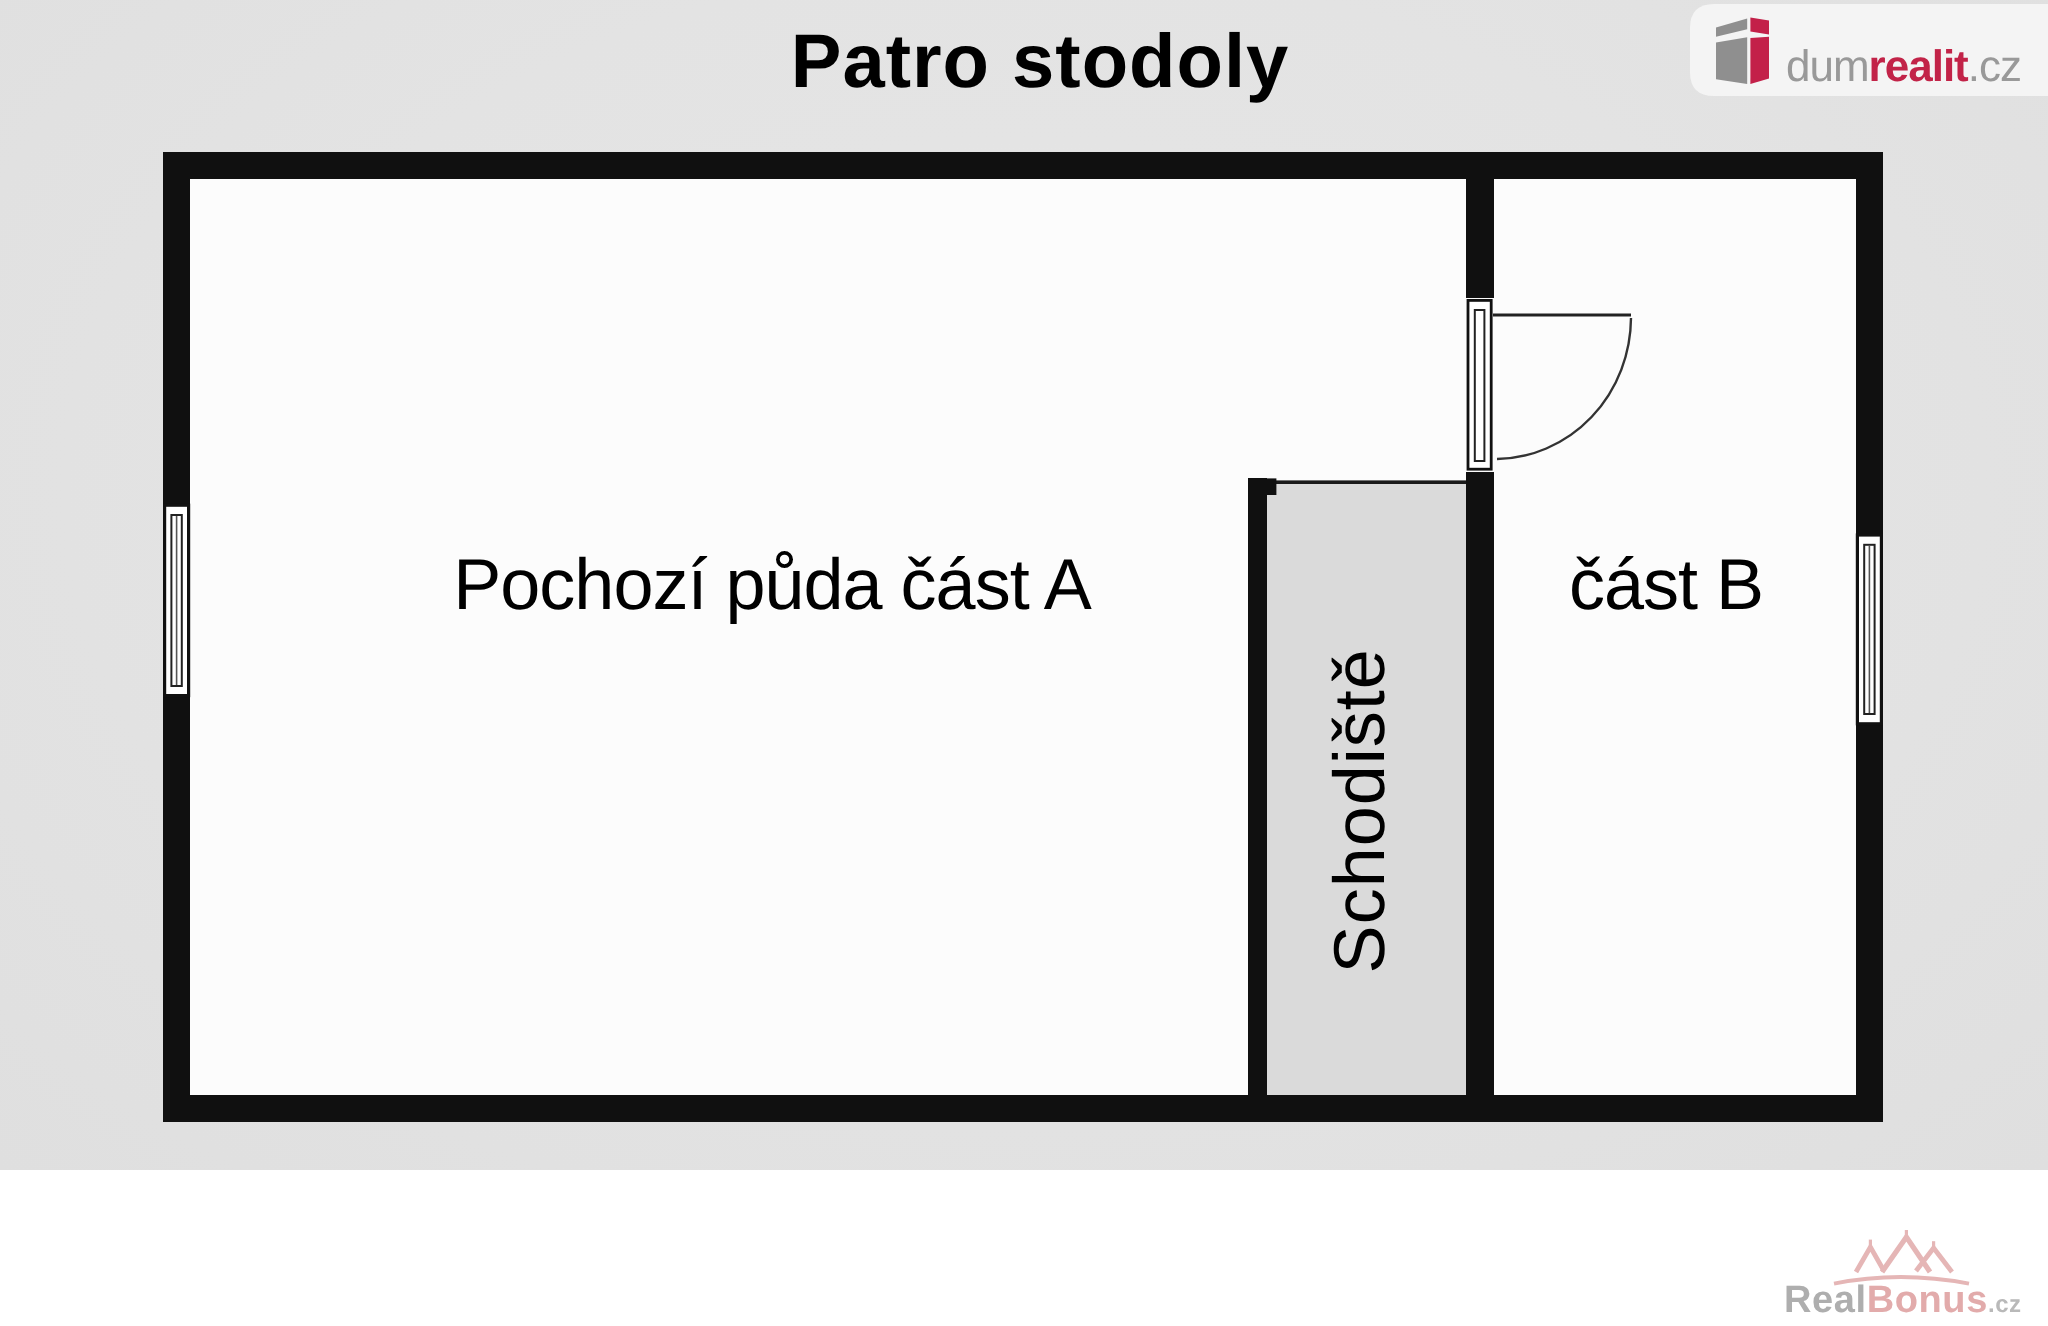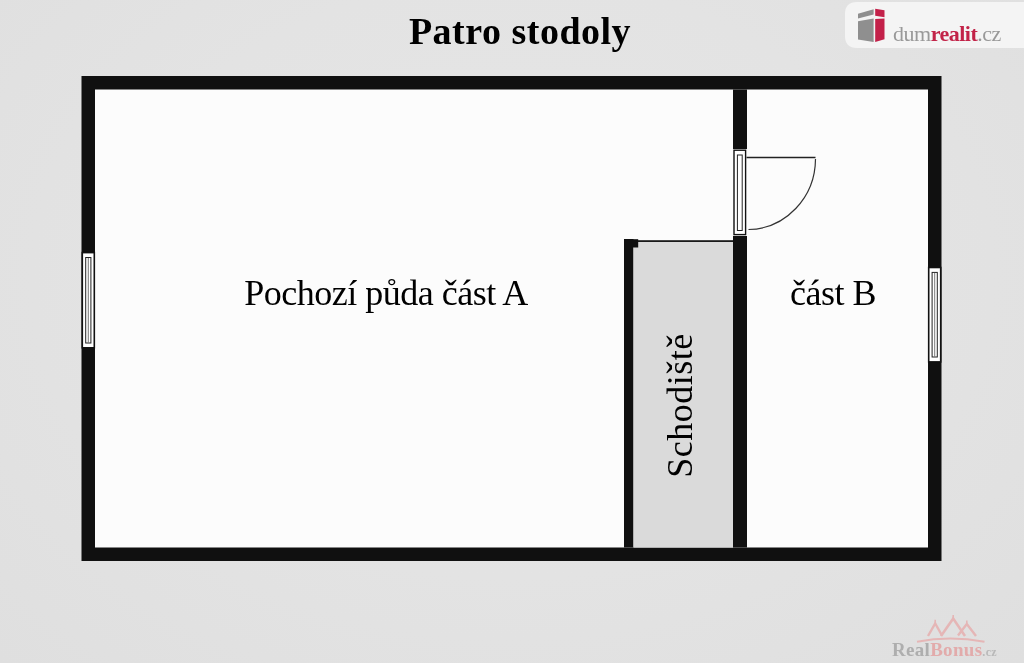--- a/index.html
+++ b/index.html
@@ -1,17 +1,17 @@
 <!DOCTYPE html>
 <html><head>
 <meta charset="utf-8">
 <style>
   html,body{margin:0;padding:0;}
   body{width:1024px;height:663px;overflow:hidden;font-family:"Liberation Sans",sans-serif;}
-  #page{position:relative;width:1024px;height:663px;background:radial-gradient(ellipse at 50% 42%, #e6e6e6 0%, #e3e3e3 55%, #dfdfdf 100%);font-family:Liberation Serif, serif;}
+  #page{position:relative;width:1024px;height:585px;background:radial-gradient(ellipse at 50% 42%, #e6e6e6 0%, #e3e3e3 55%, #dfdfdf 100%);}
   svg{position:absolute;left:0;top:0;}
 </style>
 </head>
 <body>
 
 <div id="page">
 <svg width="1024" height="663" viewBox="0 0 1024 663">
 
   <g>
         <text x="520" y="43.5" font-size="38" font-weight="bold" fill="#000" text-anchor="middle" letter-spacing="0.5">Patro stodoly</text>

